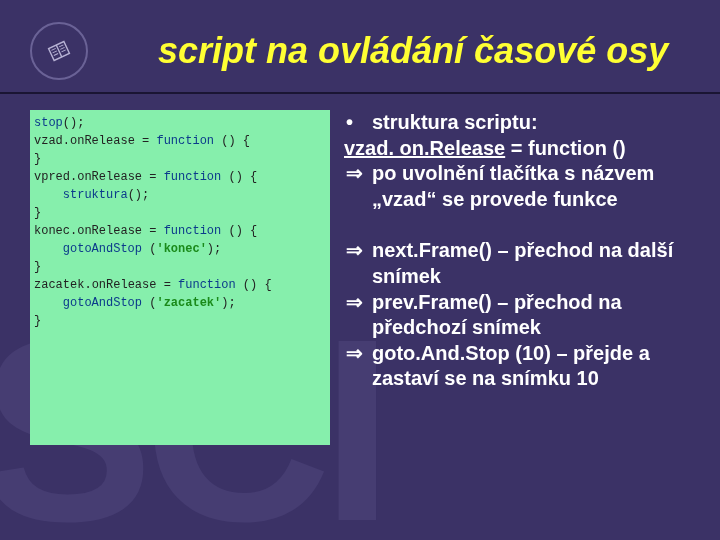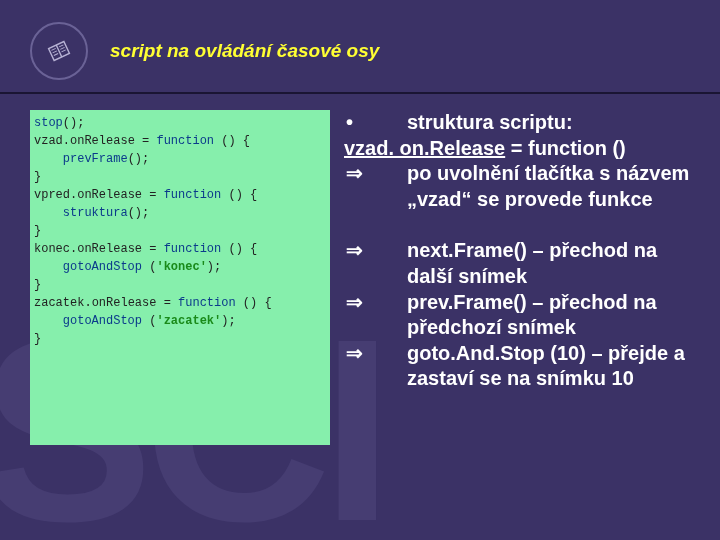--- a/index.html
+++ b/index.html
@@ -37,23 +37,24 @@
     border-radius: 50%;
     display: flex;
     align-items: center;
     justify-content: center;
     margin-right: 22px;
     flex-shrink: 0;
   }
   .logo svg { width: 30px; height: 30px; }
   .title {
     color: #ffff33;
-    font-size: 19px;
+    font-size: 36px;
     font-weight: bold;
     font-style: italic;
+    margin-left: 48px;
   }
   .content {
     position: relative;
     z-index: 1;
     display: flex;
     padding: 16px 28px 0 30px;
     gap: 14px;
   }
   .code-box {
     background: #86efac;
@@ -76,21 +77,20 @@
   .op  { color: #222; }
   .bullets {
     color: #ffffff;
     font-size: 20px;
     font-weight: bold;
     line-height: 1.28;
     flex: 1;
   }
   .bullets .row {
     display: flex;
-    gap: 35px;
   }
   .bullets .marker {
     width: 28px;
     flex-shrink: 0;
     text-align: left;
     padding-left: 2px;
   }
   .bullets .dot::before { content: "•"; }
   .bullets .arr::before { content: "\21D2"; }
   .bullets .text { flex: 1; }
@@ -118,21 +118,20 @@
     </svg>
   </div>
   <div class="title">script na ovládání časové osy</div>
 </div>
 
 <div class="content">
 
   <div class="code-box" id="code-box">
       <div class="line"><span class="fn">stop</span><span class="op">();</span></div>
       <div class="line"><span class="id">vzad</span><span class="op">.</span><span class="id">onRelease</span><span class="op"> = </span><span class="kw">function</span><span class="op"> () {</span></div>
-      <div class="line"><span class="op">    </span><span class="fn">prevFrame</span><span class="op">();</span></div>
       <div class="line"><span class="op">}</span></div>
       <div class="line"><span class="op"></span></div>
       <div class="line"><span class="id">vpred</span><span class="op">.</span><span class="id">onRelease</span><span class="op"> = </span><span class="kw">function</span><span class="op"> () {</span></div>
       <div class="line"><span class="op">    </span><span class="fn">struktura</span><span class="op">();</span></div>
       <div class="line"><span class="op">}</span></div>
       <div class="line"><span class="op"></span></div>
       <div class="line"><span class="op"></span></div>
       <div class="line"><span class="id">konec</span><span class="op">.</span><span class="id">onRelease</span><span class="op"> = </span><span class="kw">function</span><span class="op"> () {</span></div>
       <div class="line"><span class="op">    </span><span class="fn">gotoAndStop</span><span class="op"> (</span><span class="str">'konec'</span><span class="op">);</span></div>
       <div class="line"><span class="op">}</span></div>

